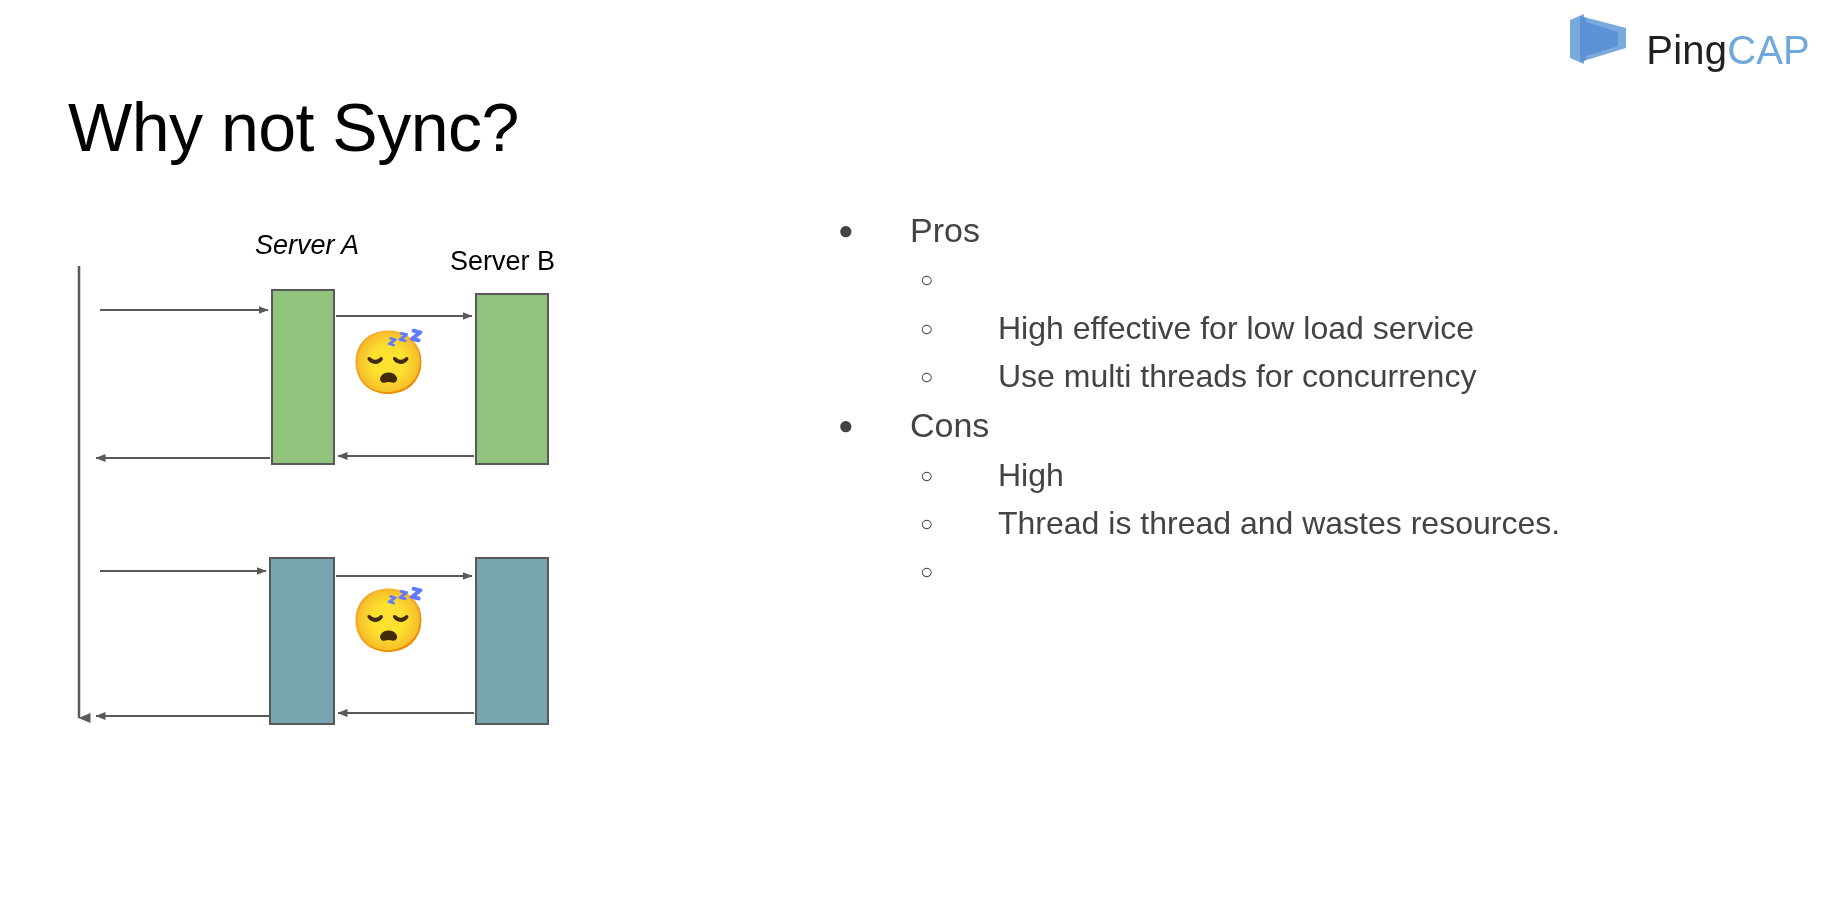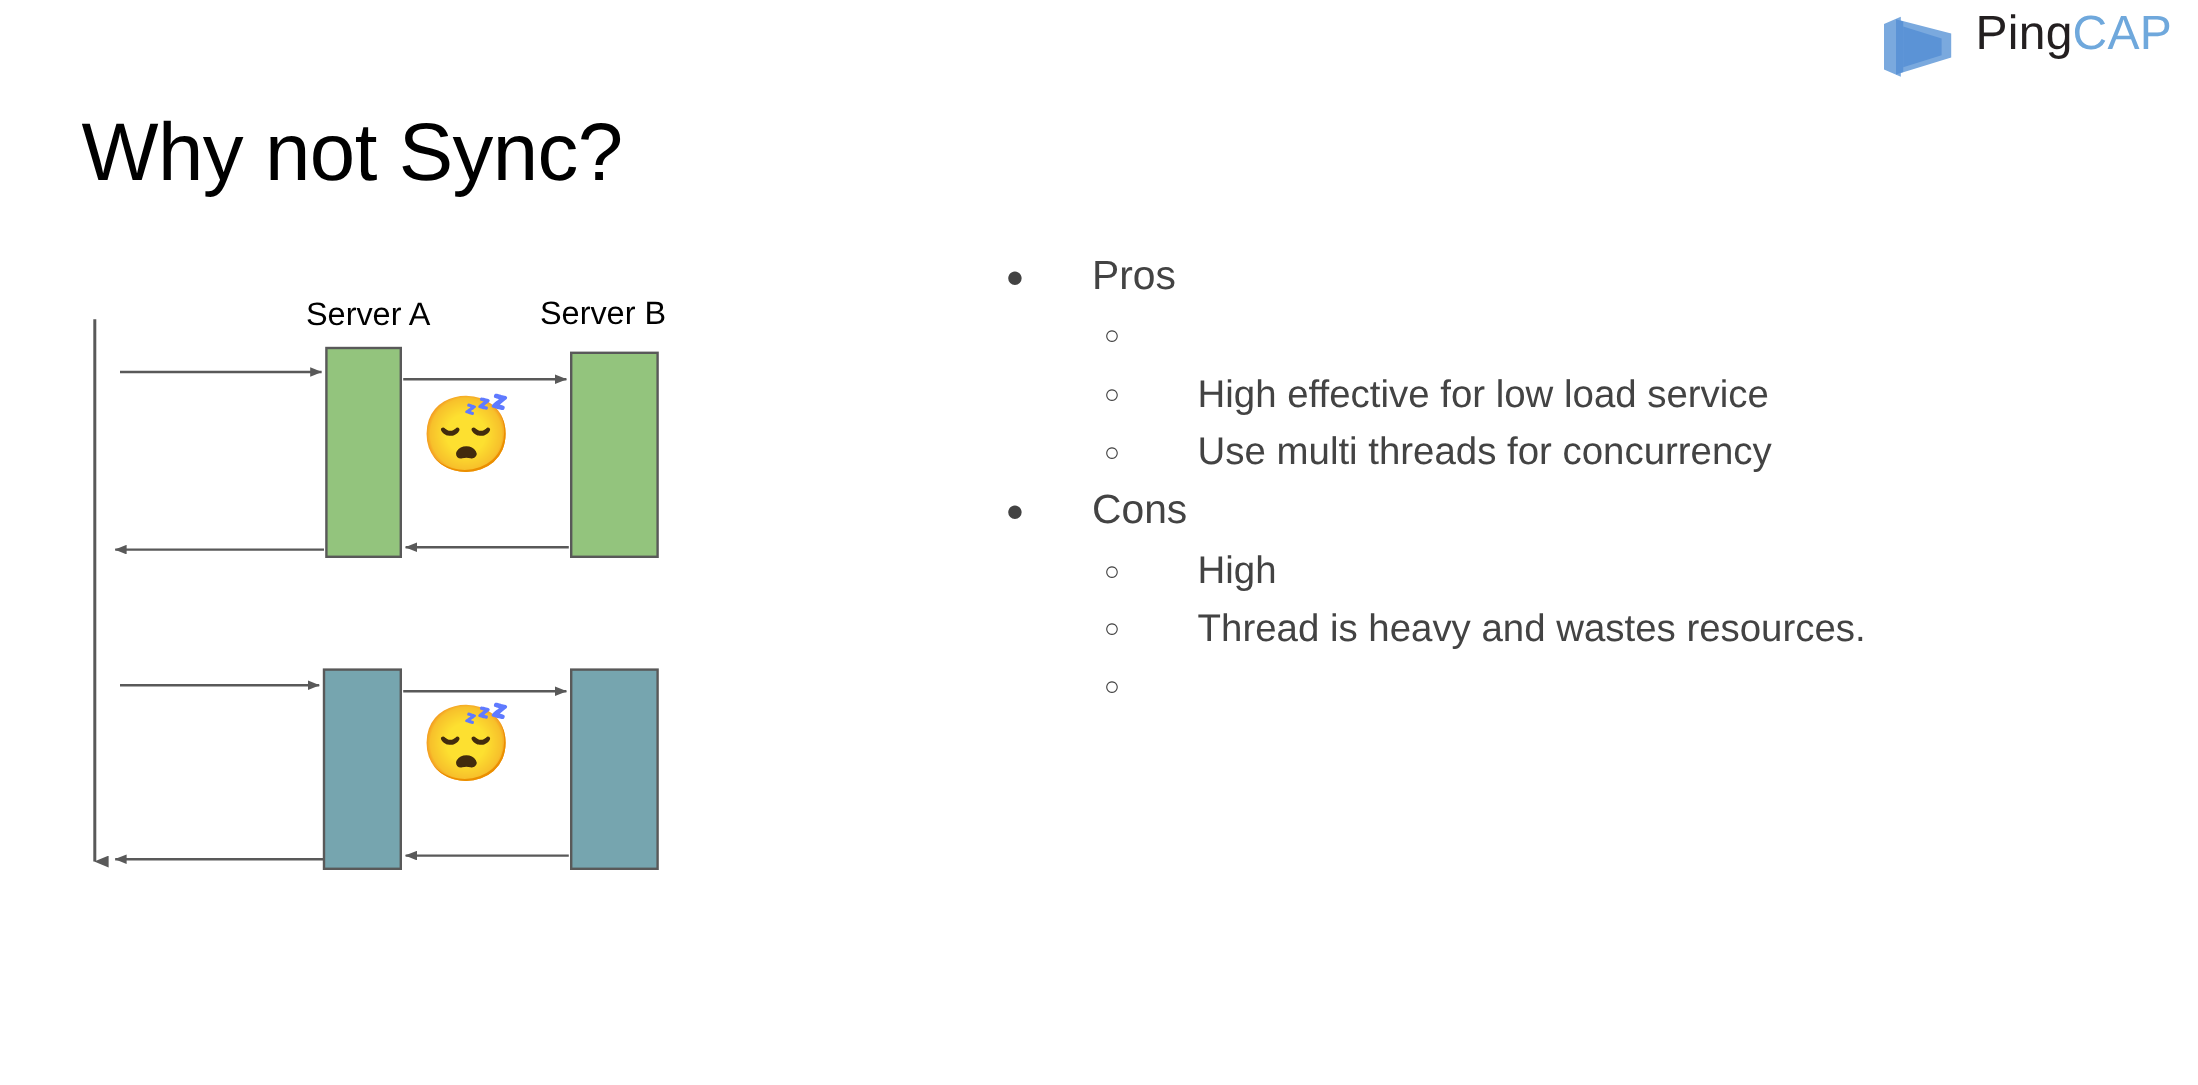--- a/index.html
+++ b/index.html
@@ -5,40 +5,40 @@
   html,body{margin:0;padding:0;}
   body{
     width:1832px;height:904px;
     background:#ffffff;
     font-family:"Liberation Sans", sans-serif;
     overflow:hidden;position:relative;
   }
   .slide{position:absolute;inset:0;}
 
   
-  .logo{position:absolute;right:22px;top:8px;display:flex;align-items:flex-start;gap:14px;}
+  .logo{position:absolute;right:22px;top:8px;display:flex;align-items:flex-end;gap:14px;}
   .logo-mark{width:66px;height:62px;flex:none;}
   .logo-text{font-size:40px;letter-spacing:.2px;line-height:1;white-space:nowrap;}
   .logo-ping{color:#231f20;}
   .logo-cap{color:#6fa8dc;}
 
   
   .title{
     position:absolute;left:32px;top:88px;
     font-size:68px;color:#000000;line-height:1.15;
     letter-spacing:-.5px;white-space:nowrap;font-weight:400;margin-left:36px;
   }
 
   
   .diagram{position:absolute;left:40px;top:228px;width:640px;height:560px;}
   .diagram svg{display:block;}
   .srv-label{
     position:absolute;font-size:27px;color:#000;white-space:nowrap;line-height:1;
   }
-  .srv-a{left:215px;top:21px;}
+  .srv-a{left:215px;top:4px;font-style:italic;}
   .srv-b{left:410px;top:20px;text-align:center;}
   .emoji{
     position:absolute;font-size:62px;line-height:1;
     user-select:none;
   }
   .emoji-1{left:310px;top:104px;}
   .emoji-2{left:310px;top:362px;}
 
   
   .bullets{position:absolute;left:838px;top:206px;width:950px;}
@@ -127,20 +127,20 @@
     <div class="b1">
       <span class="mk">●</span>
       <span class="tx">Cons</span>
     </div>
     <div class="b2">
       <span class="mk">○</span>
       <span class="tx">High</span>
     </div>
     <div class="b2">
       <span class="mk">○</span>
-      <span class="tx">Thread is heavy and wastes resources.</span>
+      <span class="tx">Thread is thread and wastes resources.</span>
     </div>
     <div class="b2">
       <span class="mk">○</span>
     </div>
   </div>
 
 </div>
 
 </body></html>

